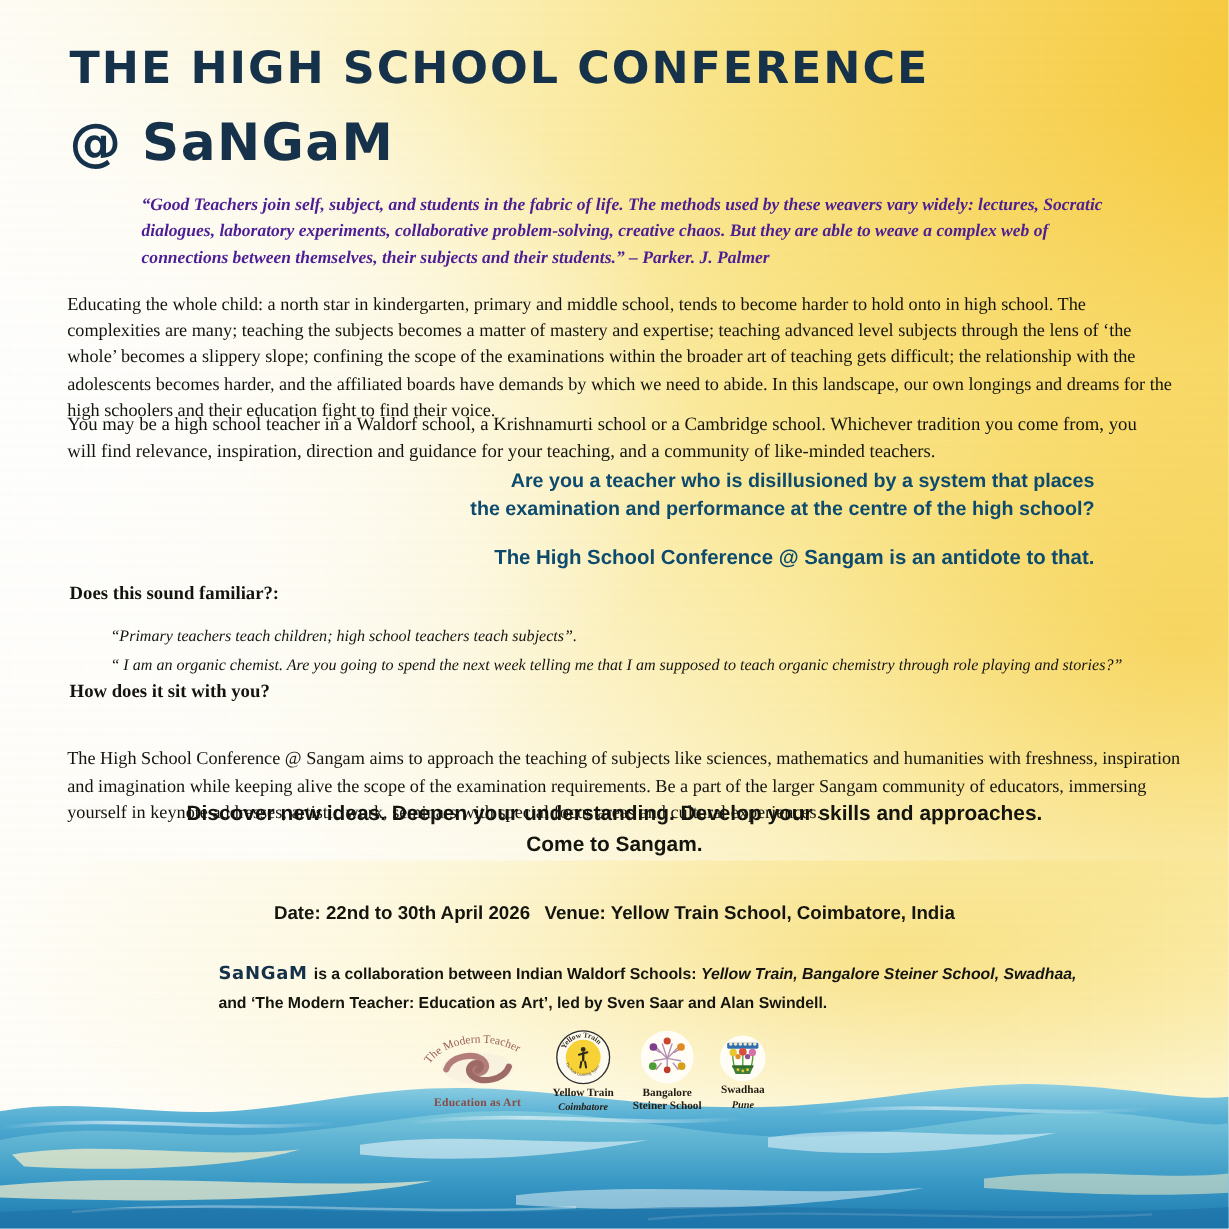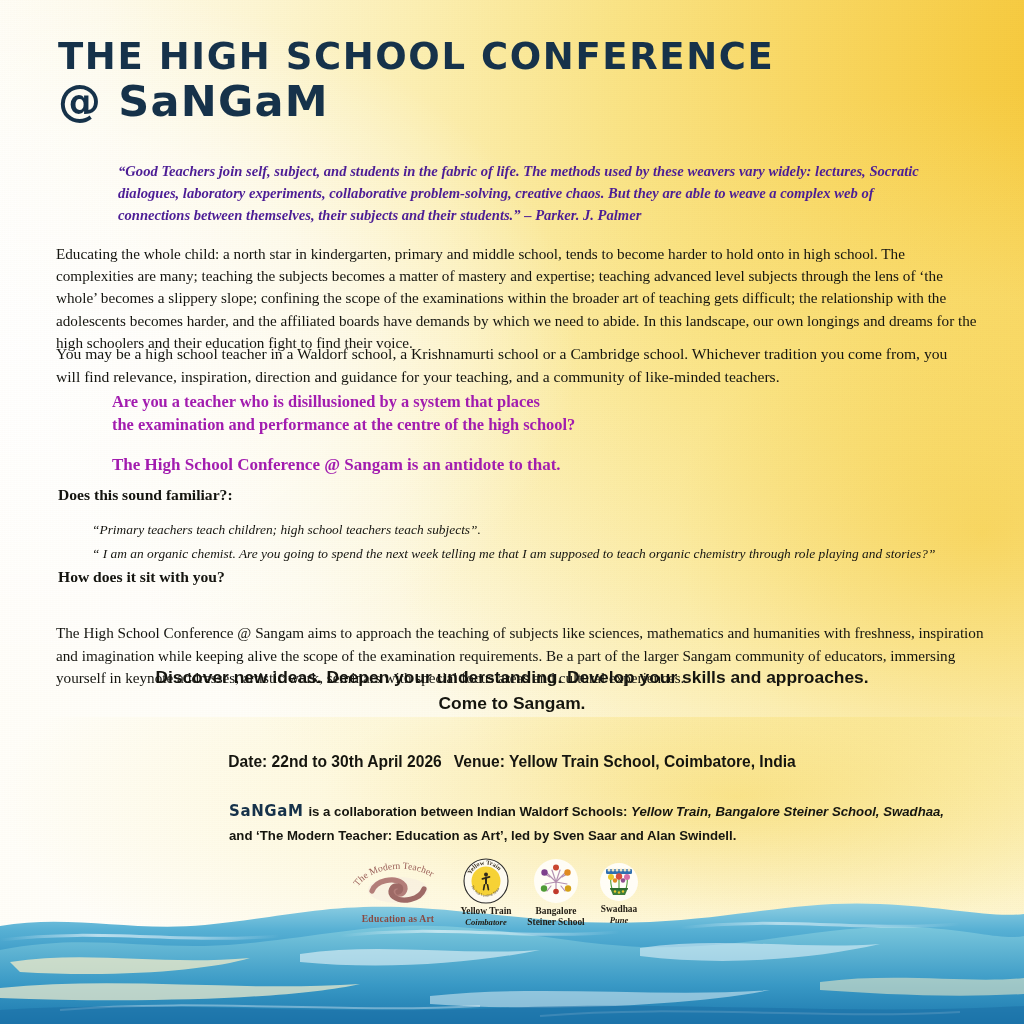--- a/index.html
+++ b/index.html
@@ -114,21 +114,21 @@
     line-height: 1.05;
     color: #16324a;
     white-space: nowrap;
   }
   .title-line2 {
     font-family: "DejaVu Sans", sans-serif;
     font-weight: 700;
     font-size: 43px;
     letter-spacing: 1.2px;
     line-height: 1.15;
-    margin-top: 0;
+    margin-top: 18px;
     color: #16324a;
     white-space: nowrap;
   }
 
   .quote-block {
     position: absolute;
     left: 118px;
     top: 160px;
     width: 818px;
     font-family: "Liberation Serif", serif;
@@ -149,26 +149,26 @@
     margin-top: 12px;
   }
   .para-1 { left: 56px; top: 231px; width: 928px; }
   .para-2 { left: 56px; top: 330px; width: 900px; font-size: 15.6px; line-height: 1.5; }
 
   .center-ask {
     position: absolute;
     left: 112px;
     top: 390px;
     width: 800px;
-    text-align: left;
-    font-family: Liberation Serif, serif;
+    text-align: right;
+    font-family: Liberation Sans, sans-serif;
     font-weight: 700;
     font-size: 16.4px;
     line-height: 1.42;
-    color: #a21caf;
+    color: #0c4a6e;
   }
   .center-ask .antidote {
     display: block;
     margin-top: 16px;
     font-size: 17px;
   }
 
   .familiar-head {
     position: absolute;
     left: 58px;
@@ -237,21 +237,20 @@
   .collab {
     position: absolute;
     left: 182px;
     top: 799px;
     width: 760px;
     font-family: "Liberation Sans", sans-serif;
     font-weight: 700;
     font-size: 13.2px;
     line-height: 1.72;
     color: #15150f;
-    margin-left: 47px;
   }
   .collab .sangam-script {
     font-family: "DejaVu Sans", sans-serif;
     font-weight: 700;
     font-size: 15px;
     letter-spacing: .6px;
     color: #16324a;
     margin-right: 5px;
   }
   .collab i { font-style: italic; }

